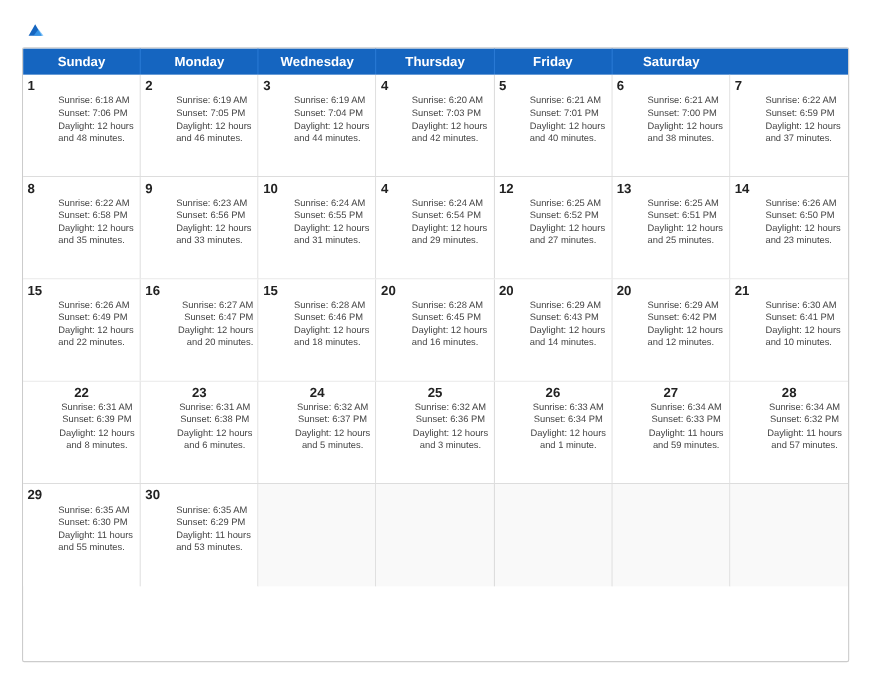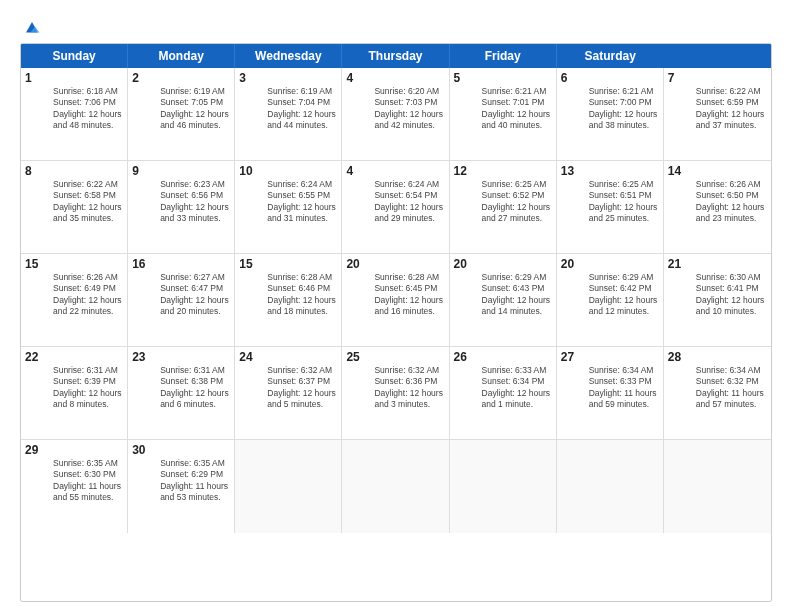--- a/index.html
+++ b/index.html
@@ -256,21 +256,21 @@
         <div class="cal-row" style="min-height: 93px;">
           <div class="cal-cell">
             <div class="day-num">15</div>
             <div class="day-info" style="white-space: pre-line;">Sunrise: 6:26 AM
 Sunset: 6:49 PM
 Daylight: 12 hours
 and 22 minutes.</div>
           </div>
           <div class="cal-cell">
             <div class="day-num">16</div>
-            <div class="day-info" style="white-space: pre-line;">Sunrise: 6:27 AM
+            <div class="day-info" style="white-space: pre-line; text-align: right;">Sunrise: 6:27 AM
 Sunset: 6:47 PM
 Daylight: 12 hours
 and 20 minutes.</div>
           </div>
           <div class="cal-cell">
             <div class="day-num">15</div>
             <div class="day-info" style="white-space: pre-line;">Sunrise: 6:28 AM
 Sunset: 6:46 PM
 Daylight: 12 hours
 and 18 minutes.</div>
@@ -297,21 +297,21 @@
 and 12 minutes.</div>
           </div>
           <div class="cal-cell">
             <div class="day-num">21</div>
             <div class="day-info" style="white-space: pre-line;">Sunrise: 6:30 AM
 Sunset: 6:41 PM
 Daylight: 12 hours
 and 10 minutes.</div>
           </div>
         </div>
-        <div class="cal-row" style="min-height: 93px;">
+        <div class="cal-row" style="min-height: 93px; text-align: center;">
           <div class="cal-cell">
             <div class="day-num">22</div>
             <div class="day-info" style="white-space: pre-line;">Sunrise: 6:31 AM
 Sunset: 6:39 PM
 Daylight: 12 hours
 and 8 minutes.</div>
           </div>
           <div class="cal-cell">
             <div class="day-num">23</div>
             <div class="day-info" style="white-space: pre-line;">Sunrise: 6:31 AM

